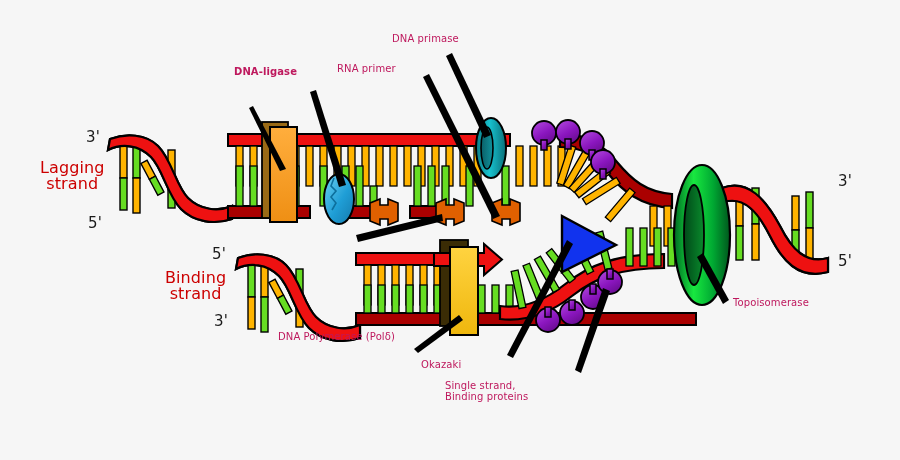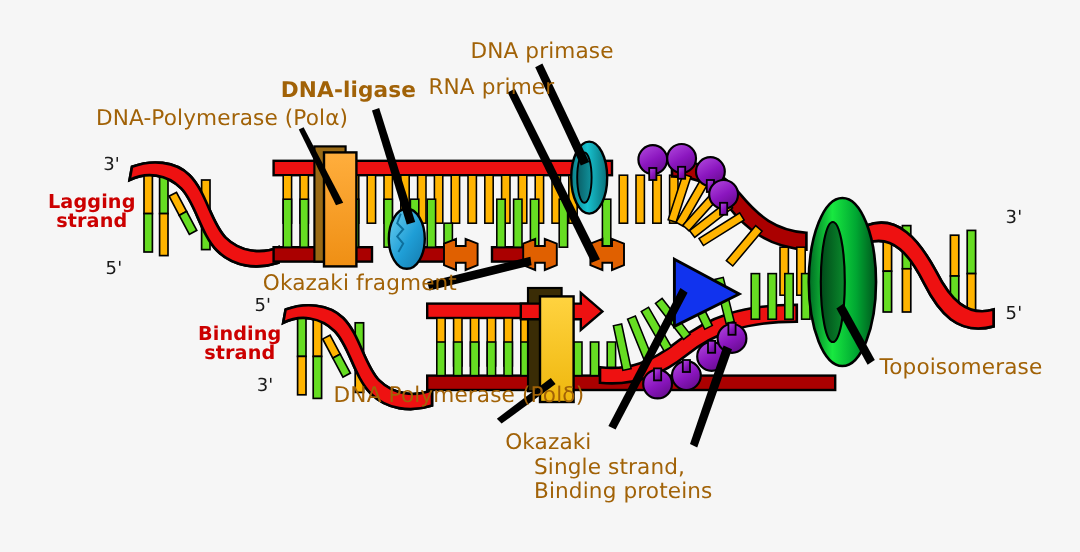--- a/index.html
+++ b/index.html
@@ -7,29 +7,29 @@
     width:900px;height:460px;
     background:#f6f6f6;
     font-family:"DejaVu Sans","Liberation Sans",sans-serif;
     overflow:hidden;
   }
   #stage{position:relative;width:900px;height:460px;}
   svg#diagram{position:absolute;left:0;top:0;width:900px;height:460px;display:block;}
   .lbl{
     position:absolute;
     font-family:"DejaVu Sans","Liberation Sans",sans-serif;
-    font-size:18px;
-    color:#a16207;
+    font-size:10px;
+    color:#be185d;
     white-space:nowrap;
     line-height:1.12;
     letter-spacing:0.1px;
   }
   .lbl.strandlabel{
     color:#cc0000;
-    font-weight:bold;
+    font-weight:normal;
     font-size:16px;
     text-align:center;
     line-height:1.02;
   }
   .lbl.tick{font-size:15px;color:#1a1a1a;}
 </style>
 </head>
 <body>
 
 <div id="stage">
@@ -353,26 +353,24 @@
       <polygon points="507,355 567,240 573,244 513,358" fill="#000"></polygon>
 
       <polygon points="575,370 603,288 610,291 581,373" fill="#000"></polygon>
 
       <polygon points="729,300 703,253 697,257 723,304" fill="#000"></polygon>
 
       <polygon points="414,349 459,315 463,320 418,353" fill="#000"></polygon>
     </g>
   </svg>
 
-  <div class="lbl" style="left:80px;  top:89px;">DNA-Polymerase (Polα)</div>
   <div class="lbl" style="left:234px; top:66px;font-weight:bold;">DNA-ligase</div>
-  <div class="lbl" style="left:337px; top:63px;margin-left:20px;">RNA primer</div>
+  <div class="lbl" style="left:337px; top:63px;">RNA primer</div>
   <div class="lbl" style="left:392px; top:33px;">DNA primase</div>
-  <div class="lbl" style="left:219px; top:227px;">Okazaki fragment</div>
-  <div class="lbl" style="left:278px; top:320px;">DNA Polymerase (Polδ)</div>
+  <div class="lbl" style="left:278px; top:331px;">DNA Polymerase (Polδ)</div>
   <div class="lbl" style="left:421px; top:359px;">Okazaki</div>
   <div class="lbl" style="left:733px; top:297px;">Topoisomerase</div>
   <div class="lbl" style="left:445px; top:380px;">
     <span>Single strand,</span><br>
     <span>Binding proteins</span>
   </div>
 
   <div class="lbl strandlabel" style="left:40px; top:160px;">
     <span>Lagging</span><br>
     <span>strand</span>

